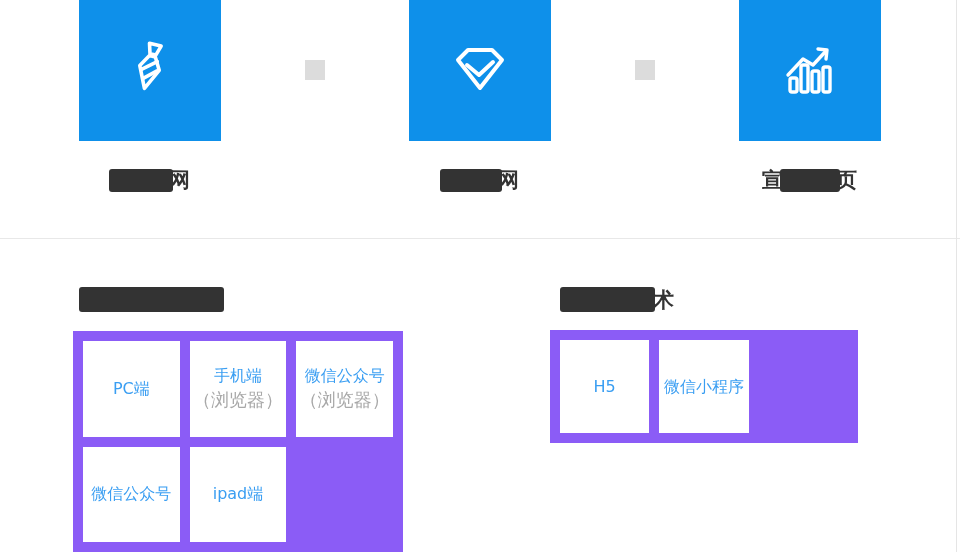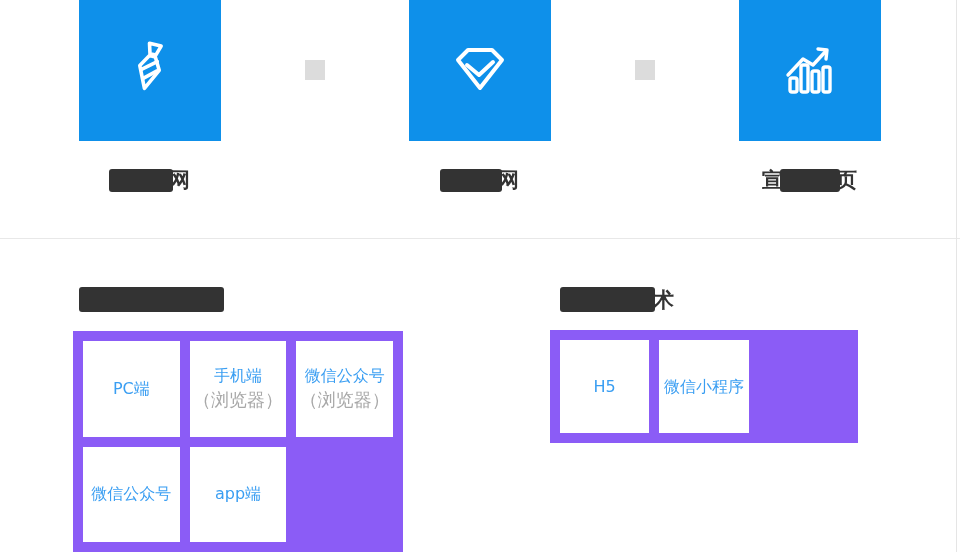--- a/index.html
+++ b/index.html
@@ -174,21 +174,21 @@
     </div>
     <div class="cell">
       <div class="cell-title">微信公众号</div>
       <div class="cell-sub">（浏览器）</div>
     </div>
     <div class="cell">
       <div class="cell-title">微信公众号</div>
 
     </div>
     <div class="cell">
-      <div class="cell-title">app端</div>
+      <div class="cell-title">ipad端</div>
     </div>
   </div>
 
   <div class="grid grid-tech">
     <div class="cell">
       <div class="cell-title">H5</div>
     </div>
     <div class="cell">
       <div class="cell-title">微信小程序</div>
     </div>

